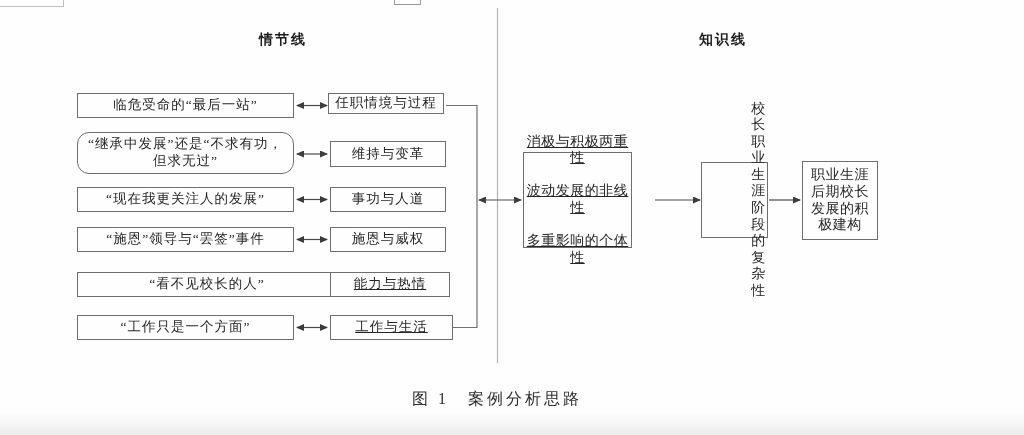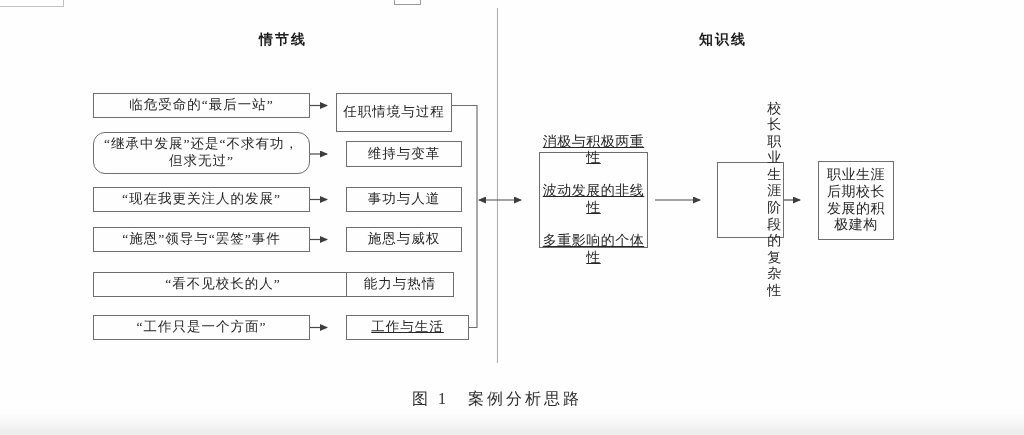--- a/index.html
+++ b/index.html
@@ -15,21 +15,21 @@
     pointer-events:none;
   }
   .hdr{
     position:absolute;width:110px;text-align:center;
     font-family:"Liberation Sans","DejaVu Sans",sans-serif;
     font-weight:bold;font-size:14px;color:#1c1c1c;letter-spacing:2px;
   }
   .box{
     position:absolute;box-sizing:border-box;border:1px solid #6e6e6e;background:#fefefe;
     display:flex;align-items:center;justify-content:center;text-align:center;
-    font-size:13.5px;line-height:1.25;letter-spacing:1px;white-space:pre-line;margin-left:16px;
+    font-size:13.5px;line-height:1.25;letter-spacing:1px;white-space:pre-line;
   }
   .kbox{font-size:14px;line-height:1.18;letter-spacing:0.5px;}
   .caption{
     position:absolute;left:135px;top:389px;width:724px;text-align:center;
     font-size:16px;letter-spacing:3px;color:#303030;
   }
   .fragment{
     position:absolute;box-sizing:border-box;border:1px solid #9a9a9a;background:#fff;
   }
   svg.wires{position:absolute;left:0;top:0;pointer-events:none;}
@@ -73,25 +73,25 @@
   <div class="hdr" style="left:668px;top:31px;">知识线</div>
 
   <div class="box" style="left:77px;top:93px;width:217px;height:25px;">临危受命的“最后一站”</div>
   <div class="box" style="left:77px;top:132px;width:217px;height:42px;border-radius:12px;">“继承中发展”还是“不求有功，
 但求无过”</div>
   <div class="box" style="left:77px;top:187px;width:217px;height:25px;">“现在我更关注人的发展”</div>
   <div class="box" style="left:77px;top:227px;width:217px;height:25px;">“施恩”领导与“罢签”事件</div>
   <div class="box" style="left:77px;top:272px;width:260px;height:25px;">“看不见校长的人”</div>
   <div class="box" style="left:77px;top:315px;width:217px;height:25px;">“工作只是一个方面”</div>
 
-  <div class="box" style="left:320px;top:93px;width:116px;height:39px;">任职情境与过程</div>
+  <div class="box" style="left:328px;top:93px;width:116px;height:21px;">任职情境与过程</div>
   <div class="box" style="left:330px;top:141px;width:116px;height:26px;">维持与变革</div>
   <div class="box" style="left:330px;top:187px;width:116px;height:25px;">事功与人道</div>
   <div class="box" style="left:330px;top:227px;width:116px;height:25px;">施恩与威权</div>
-  <div class="box" style="left:330px;top:272px;width:108px;height:25px;">能力与热情</div>
+  <div class="box" style="left:330px;top:272px;width:120px;height:25px;text-decoration:underline;">能力与热情</div>
   <div class="box" style="left:330px;top:315px;width:123px;height:25px;text-decoration:underline;">工作与生活</div>
 
   <div class="box kbox" style="left:523px;top:152px;width:109px;height:96px;text-decoration:underline;">消极与积极两重性
 
 波动发展的非线性
 
 多重影响的个体性</div>
   <div class="box kbox" style="left:701px;top:162px;width:67px;height:76px;padding-left:48px;">校长职
 业生涯
 阶段的

